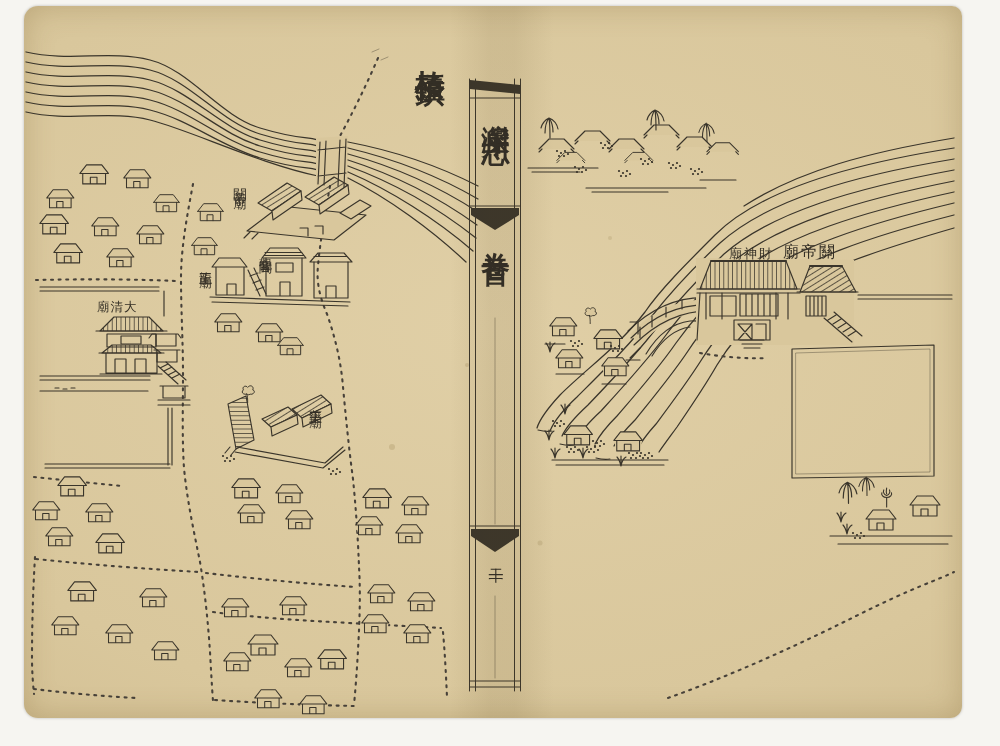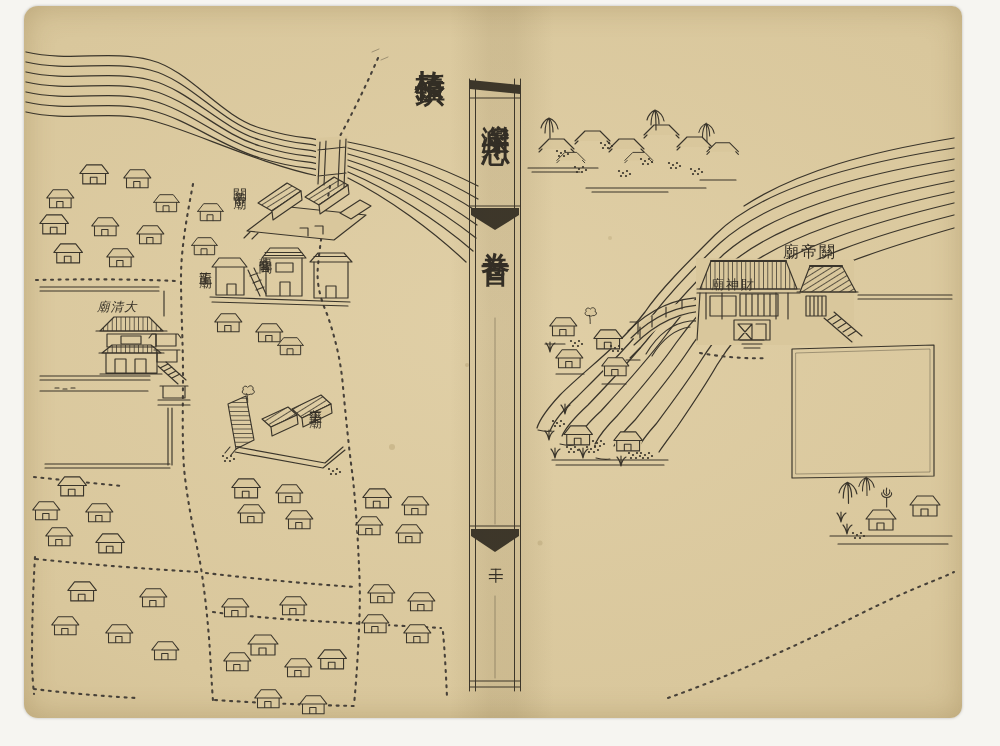--- a/index.html
+++ b/index.html
@@ -16,23 +16,23 @@
   .lbl{position:absolute;writing-mode:vertical-rl;text-orientation:upright;
        color:#332e25;line-height:1;white-space:nowrap;}
   .lbl.h{writing-mode:horizontal-tb;}
   .town-title{left:415px;top:46px;font-size:30px;letter-spacing:4px;font-weight:bold;}
   .spine-title{left:481px;top:101px;font-size:28px;letter-spacing:7px;font-weight:bold;}
   .spine-section{left:481px;top:230px;font-size:28px;letter-spacing:6px;font-weight:bold;}
   .spine-page{left:488px;top:556px;font-size:15px;letter-spacing:2px;}
   .t-guandi-l{left:233px;top:177px;font-size:13.5px;letter-spacing:4px;}
   .t-longwang{left:199px;top:261px;font-size:13px;letter-spacing:2px;}
   .t-guanyin{left:259px;top:247px;font-size:13px;letter-spacing:2px;}
-  .t-daqing{left:97px;top:301px;font-size:12.5px;letter-spacing:1px;font-style:italic;}
+  .t-daqing{left:97px;top:301px;font-size:12.5px;letter-spacing:1px;}
   .t-yaowang{left:309px;top:399px;font-size:13px;letter-spacing:3px;}
-  .t-caishen{left:711px;top:247px;font-size:13px;letter-spacing:2px;margin-top:31px;}
+  .t-caishen{left:729px;top:247px;font-size:13px;letter-spacing:2px;}
   .t-guandi-r{left:783px;top:244px;font-size:16px;letter-spacing:2px;}
   .dot{stroke-dasharray:2 5.6;stroke-width:2.1;stroke:#474139;fill:none;}
   .rv{stroke-width:1.25;fill:none;}
   .thin{stroke-width:.7;opacity:.55;}
 </style>
 </head>
 <body>
 
 <div class="stage">
   <div class="paper"></div>

